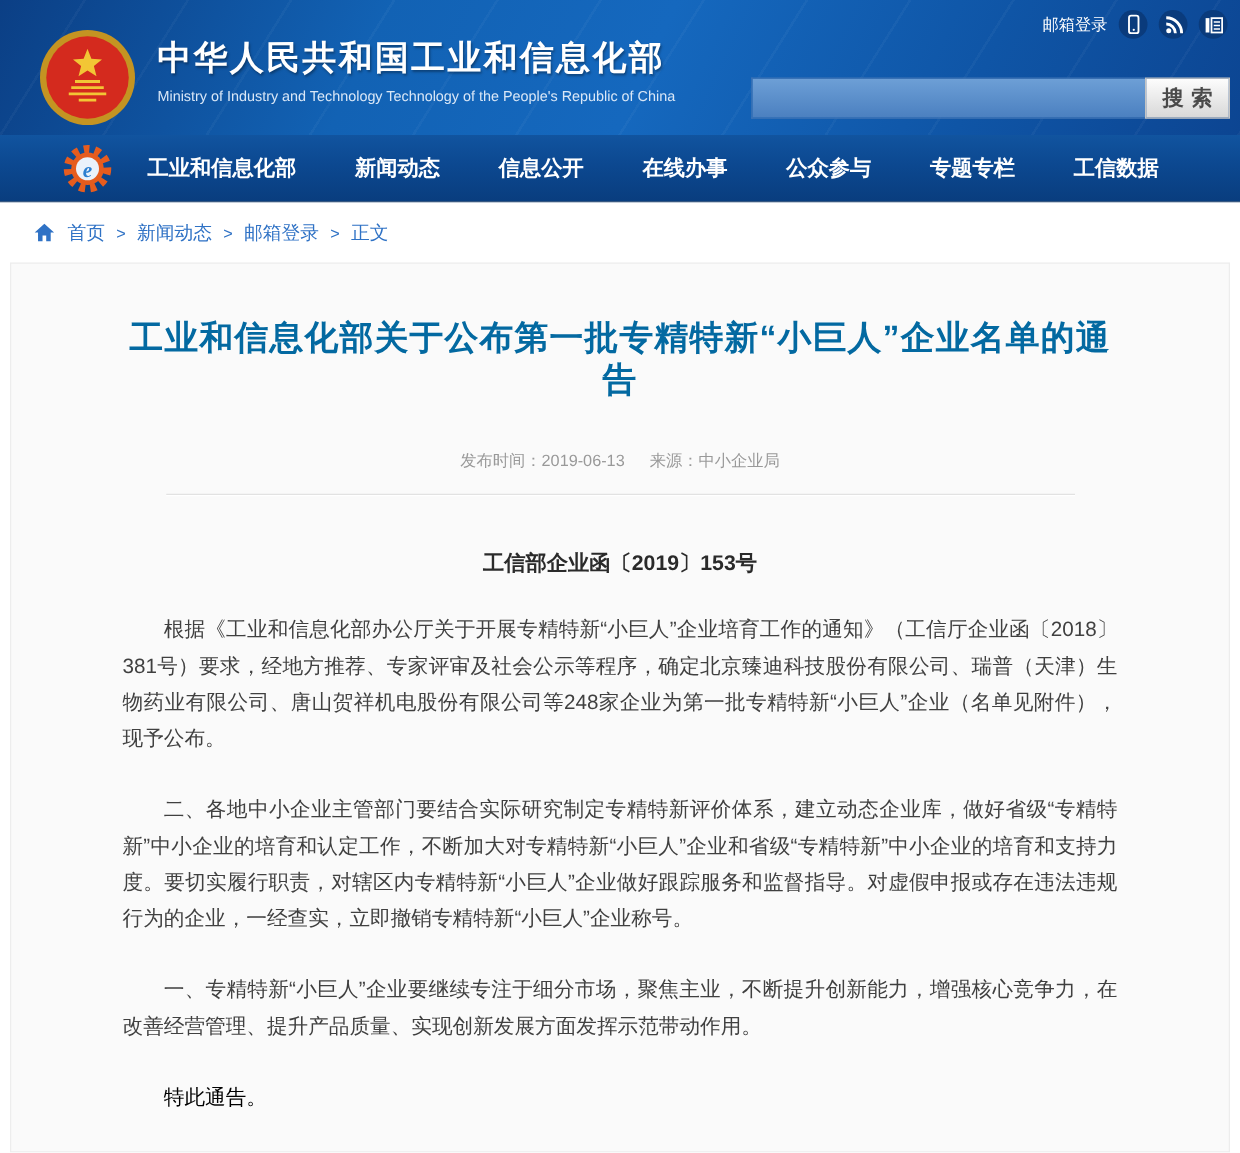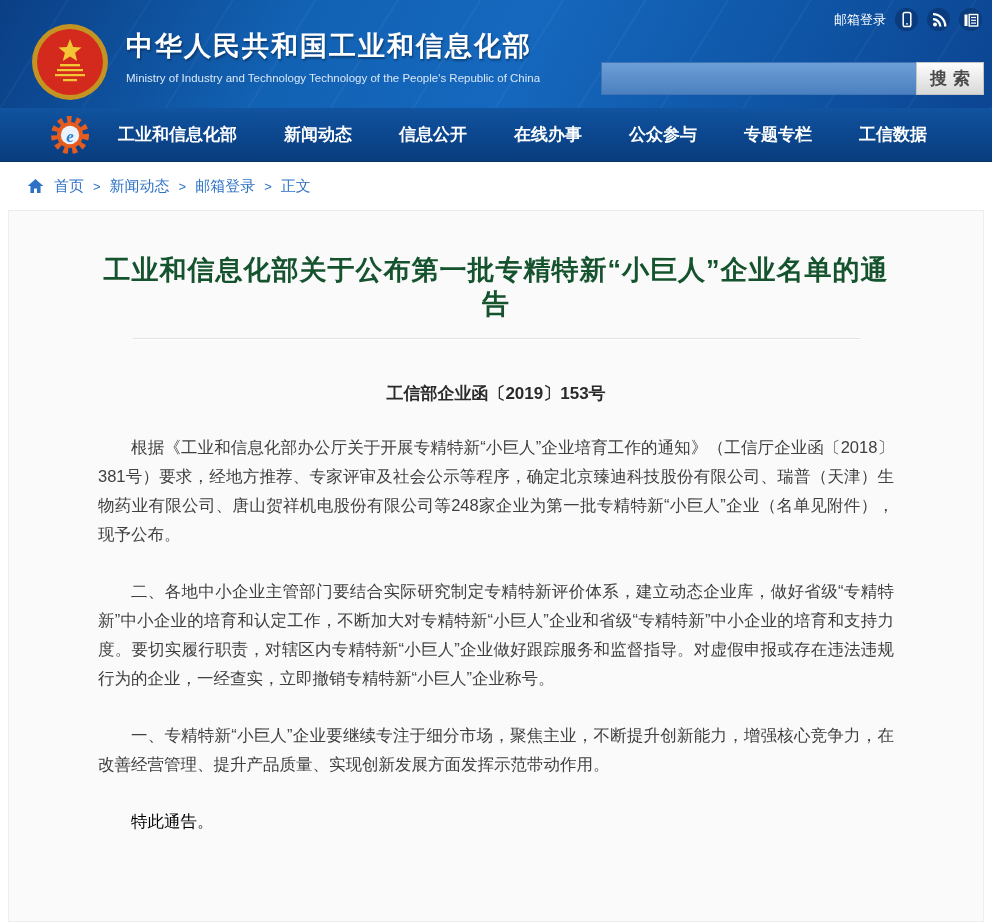--- a/index.html
+++ b/index.html
@@ -36,21 +36,21 @@
   
   .breadcrumb { height:48px; display:flex; align-items:center; gap:9px; padding-left:26px;
     background:#ffffff; font-size:15px; }
   .crumb { color:#2f72c5; cursor:pointer; }
   .crumb-sep { color:#2f72c5; font-size:13px; }
   .crumb.current { cursor:default; }
 
   
   .content-panel { margin:0 8px; height:712px; background:#fafafa; border:1px solid #ededed; overflow:hidden; }
   .article { padding:42px 89px 0; }
-  .article-title { text-align:center; font-size:27px; font-weight:bold; color:#14532d;
+  .article-title { text-align:center; font-size:27px; font-weight:bold; color:#0369a1;
     letter-spacing:1px; line-height:34px; }
   .article-meta { display:flex; justify-content:center; gap:20px; margin-top:39px;
     font-size:13px; color:#999999; }
   .meta-divider { width:727px; margin:17px auto 0; border-bottom:1px solid #e2e2e2;
     box-shadow:0 1px 0 #ffffff; }
   .doc-number { text-align:center; font-size:17px; font-weight:bold; color:#2a2a2a; margin-top:43px; }
   .para { font-size:16.5px; color:#404040; line-height:29px; text-indent:2em;
     text-align:justify; margin-top:28px; }
   .closing, .attachment { font-size:16.5px; color:#000000; line-height:29px; text-indent:2em; }
   .closing { margin-top:28px; }
@@ -135,20 +135,24 @@
   <span class="crumb-sep">&gt;</span>
   <span class="crumb">邮箱登录</span>
   <span class="crumb-sep">&gt;</span>
   <span class="crumb current">正文</span>
 </div>
 
 <div class="content-panel">
   <div class="article">
     <div class="article-title">工业和信息化部关于公布第一批专精特新“小巨人”企业名单的通告</div>
 
+    <div class="article-meta">
+      <span>发布时间：2019-06-13</span>
+      <span>来源：中小企业局</span>
+    </div>
 
     <div class="meta-divider"></div>
 
     <div class="doc-number">工信部企业函〔2019〕153号</div>
 
     <p class="para">根据《工业和信息化部办公厅关于开展专精特新“小巨人”企业培育工作的通知》（工信厅企业函〔2018〕381号）要求，经地方推荐、专家评审及社会公示等程序，确定北京臻迪科技股份有限公司、瑞普（天津）生物药业有限公司、唐山贺祥机电股份有限公司等248家企业为第一批专精特新“小巨人”企业（名单见附件），现予公布。</p>
     <p class="para">二、各地中小企业主管部门要结合实际研究制定专精特新评价体系，建立动态企业库，做好省级“专精特新”中小企业的培育和认定工作，不断加大对专精特新“小巨人”企业和省级“专精特新”中小企业的培育和支持力度。要切实履行职责，对辖区内专精特新“小巨人”企业做好跟踪服务和监督指导。对虚假申报或存在违法违规行为的企业，一经查实，立即撤销专精特新“小巨人”企业称号。</p>
     <p class="para">一、专精特新“小巨人”企业要继续专注于细分市场，聚焦主业，不断提升创新能力，增强核心竞争力，在改善经营管理、提升产品质量、实现创新发展方面发挥示范带动作用。</p>
 
     <p class="closing">特此通告。</p>

